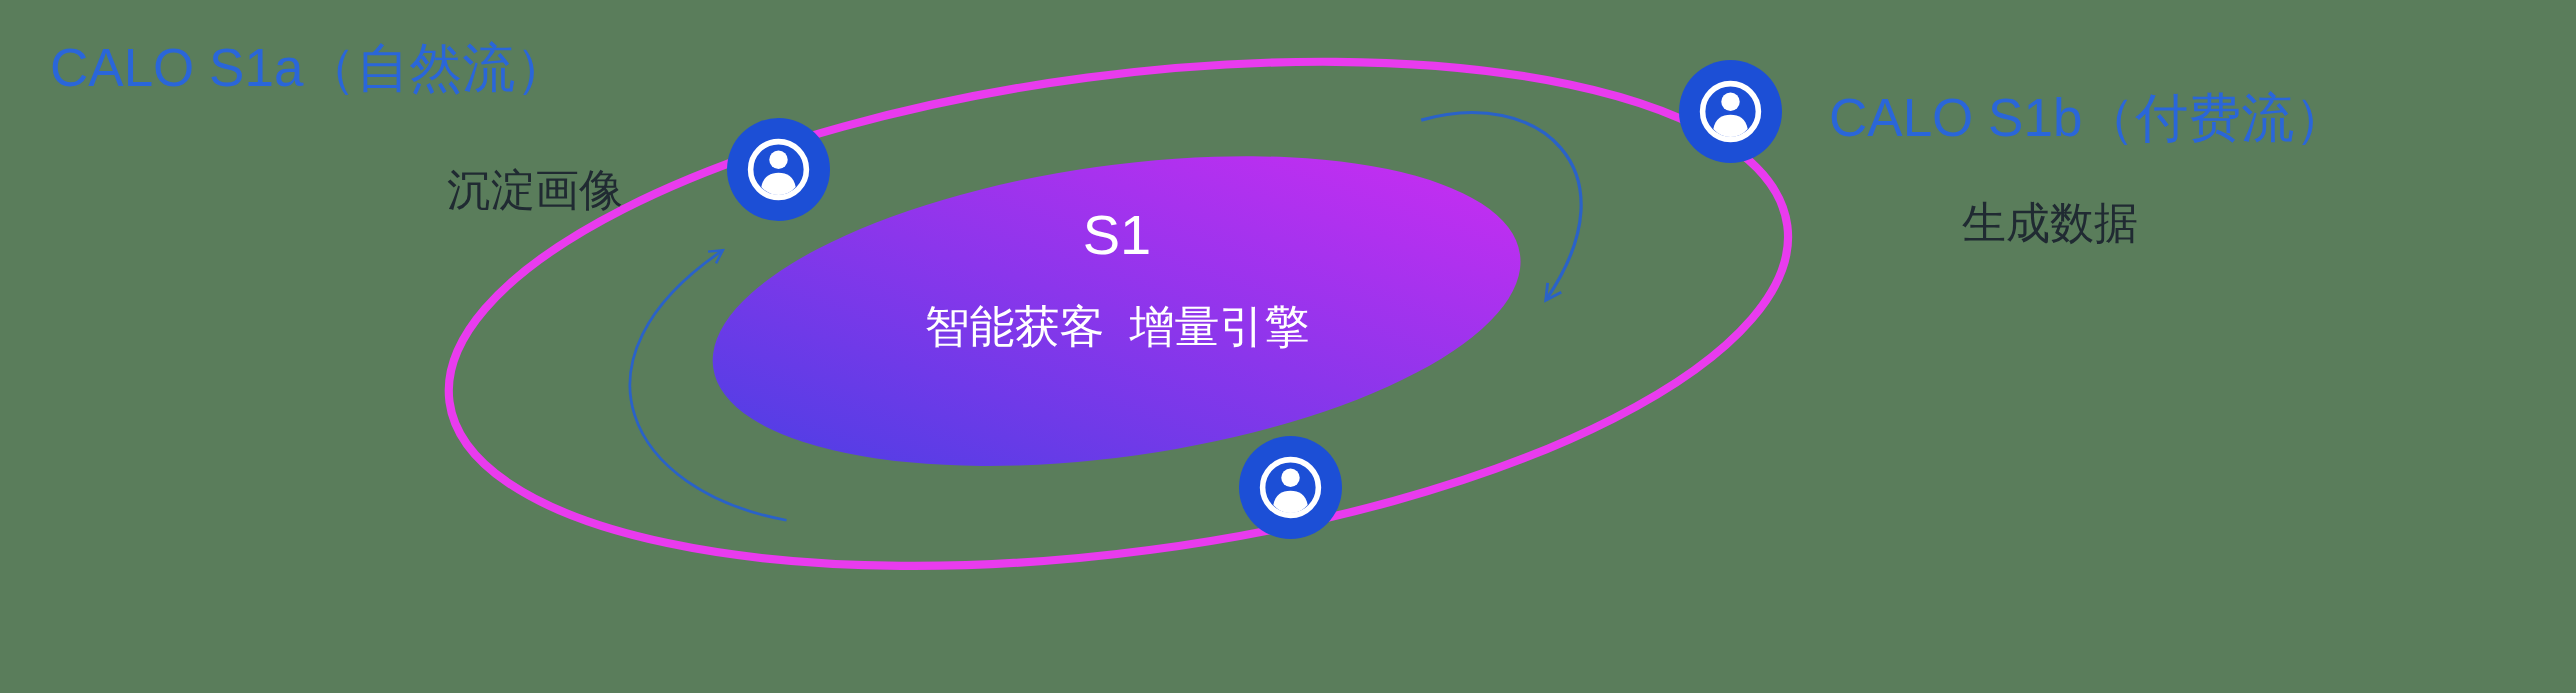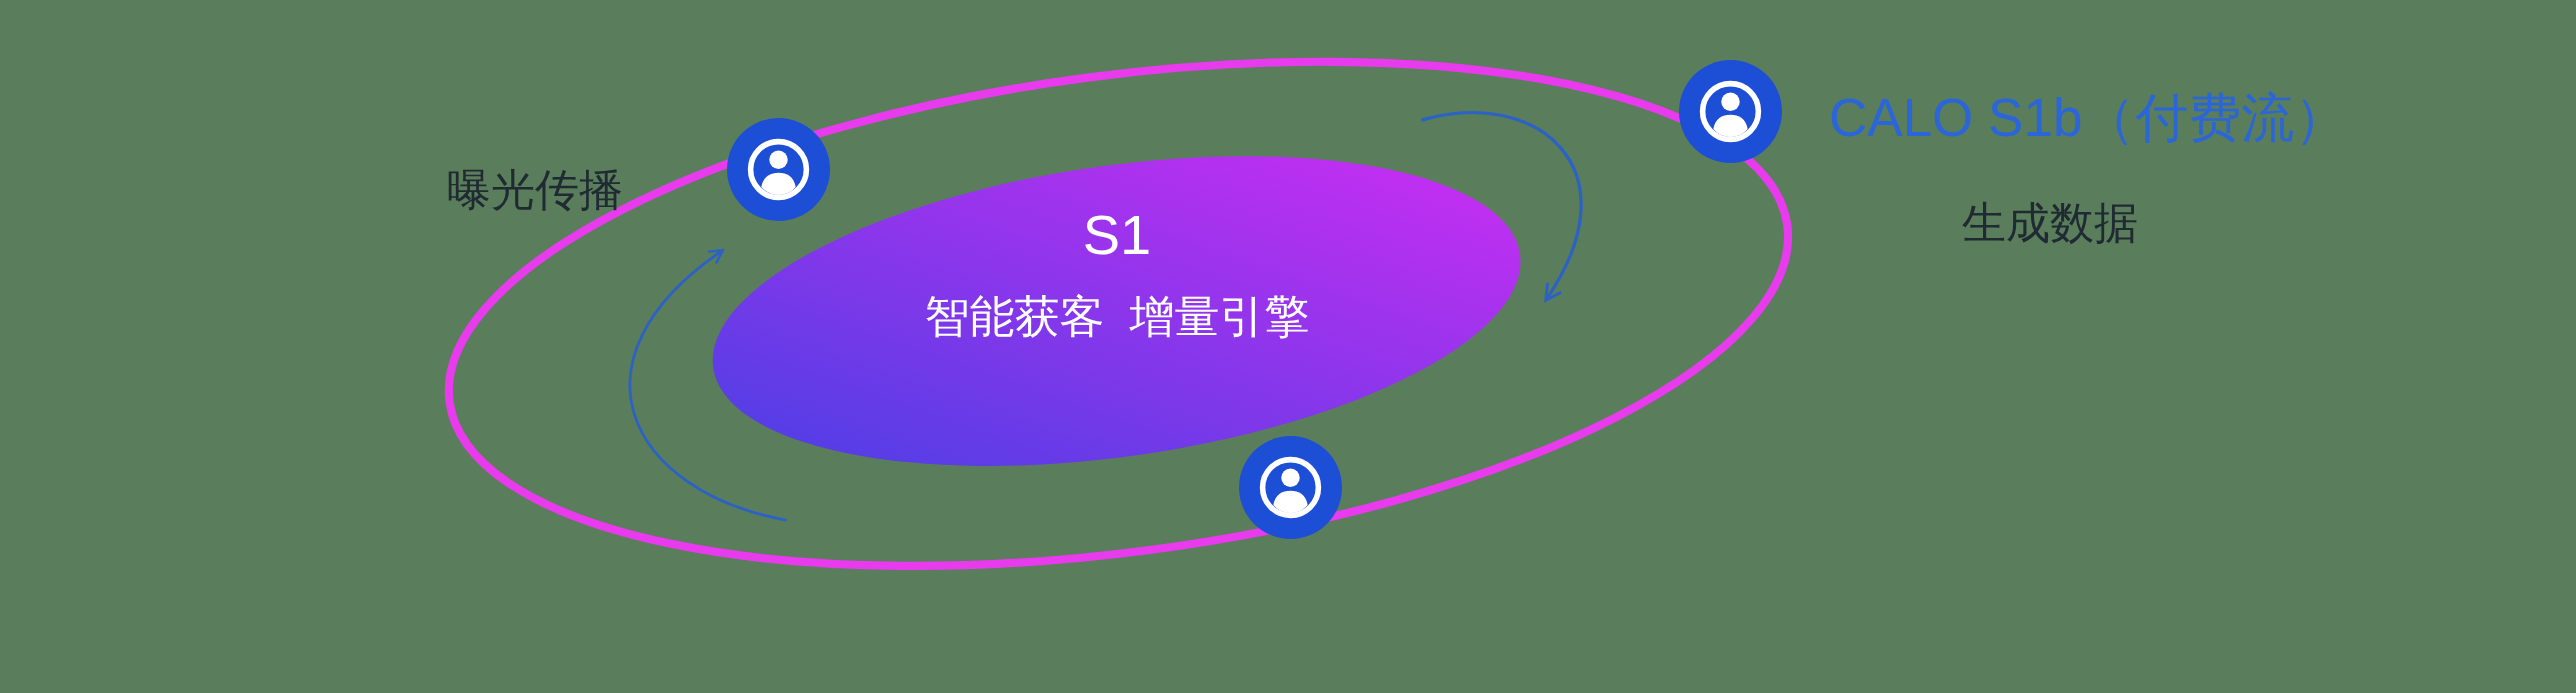--- a/index.html
+++ b/index.html
@@ -54,21 +54,21 @@
     transform: translateX(-50%);
     color: var(--core-text, #ffffff);
     font-size: 56px;
     font-weight: 500;
     line-height: 1.1;
     white-space: nowrap;
   }
   .core-subtitle {
     position: absolute;
     left: 1117px;
-    top: 291px;
+    top: 301px;
     transform: translateX(-50%);
     color: var(--core-text, #ffffff);
     font-size: 45px;
     font-weight: 500;
     line-height: 1.15;
     white-space: pre;
   }
 </style>
 </head>
 <body>
@@ -96,21 +96,22 @@
   </svg>
 
   <div class="node-icon" style="left:727px; top:118px;">
     <svg viewBox="0 0 48 48">
       <circle cx="24" cy="24" r="24" fill="var(--icon-blue, #1c4fd6)"></circle>
       <circle cx="24" cy="24" r="13" fill="none" stroke="var(--icon-glyph, #fff)" stroke-width="2.6"></circle>
       <circle cx="24" cy="19.5" r="4.3" fill="var(--icon-glyph, #fff)"></circle>
       <path d="M16 32.2 C16.8 27.4 20 25.5 24 25.5 C28 25.5 31.2 27.4 32 32.2 C29.9 34.6 27.1 35.9 24 35.9 C20.9 35.9 18.1 34.6 16 32.2 Z" fill="var(--icon-glyph, #fff)"></path>
     </svg>
   </div>
-  <div class="node-sublabel" style="left:447px; top:165px;">曝光传播</div>
+  <div class="node-label" style="left:50px; top:38px;">CALO S1a（自然流）</div>
+  <div class="node-sublabel" style="left:447px; top:165px;">沉淀画像</div>
 
   <div class="node-icon" style="left:1679px; top:60px;">
     <svg viewBox="0 0 48 48">
       <circle cx="24" cy="24" r="24" fill="var(--icon-blue, #1c4fd6)"></circle>
       <circle cx="24" cy="24" r="13" fill="none" stroke="var(--icon-glyph, #fff)" stroke-width="2.6"></circle>
       <circle cx="24" cy="19.5" r="4.3" fill="var(--icon-glyph, #fff)"></circle>
       <path d="M16 32.2 C16.8 27.4 20 25.5 24 25.5 C28 25.5 31.2 27.4 32 32.2 C29.9 34.6 27.1 35.9 24 35.9 C20.9 35.9 18.1 34.6 16 32.2 Z" fill="var(--icon-glyph, #fff)"></path>
     </svg>
   </div>
   <div class="node-label" style="left:1829px; top:75px;margin-top:13px;">CALO S1b（付费流）</div>

